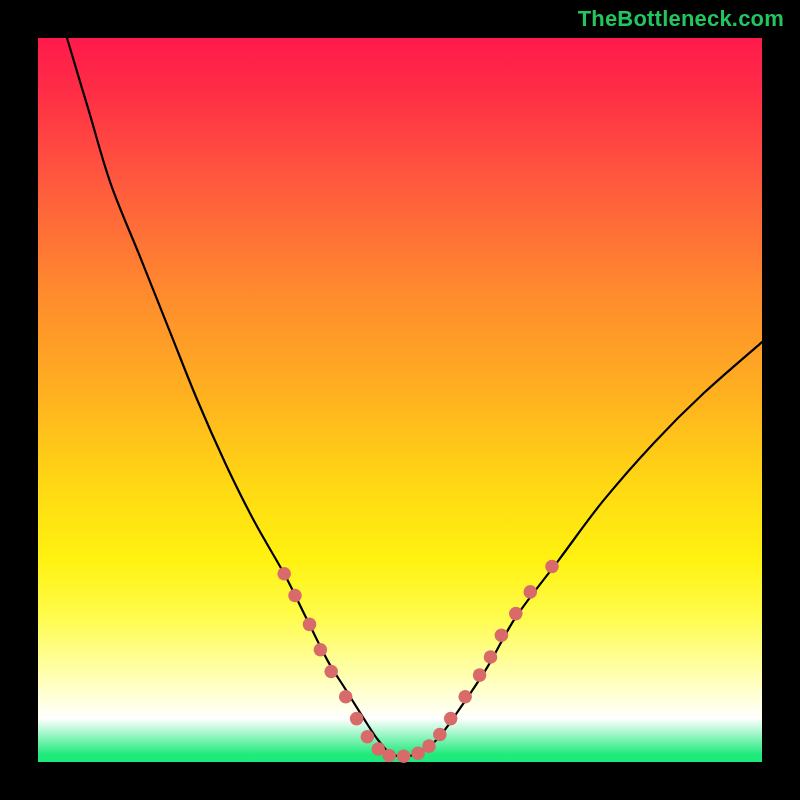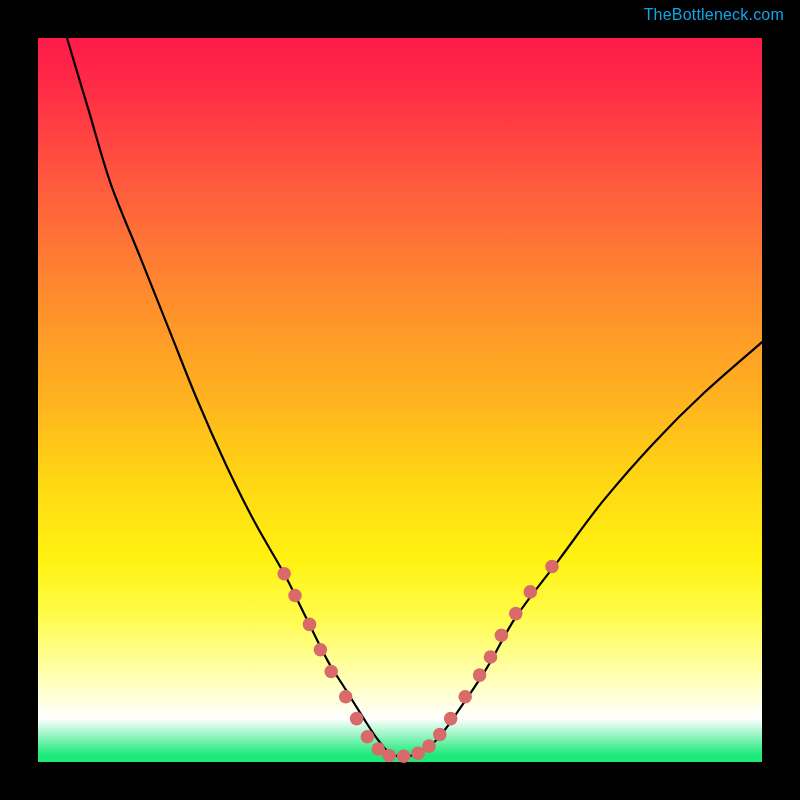--- a/index.html
+++ b/index.html
@@ -13,23 +13,23 @@
   .frame {
     width: 800px;
     height: 800px;
     background: #000;
     position: relative;
   }
   .watermark {
     position: absolute;
     top: 6px;
     right: 16px;
-    color: #0ea5e9;
-    font-size: 16px;
-    font-weight: 400;
+    color: #22c55e;
+    font-size: 22px;
+    font-weight: 700;
     letter-spacing: 0.2px;
     z-index: 5;
   }
   .plot-area {
     position: absolute;
     left: 38px;
     top: 38px;
     width: 724px;
     height: 724px;
     overflow: visible;

